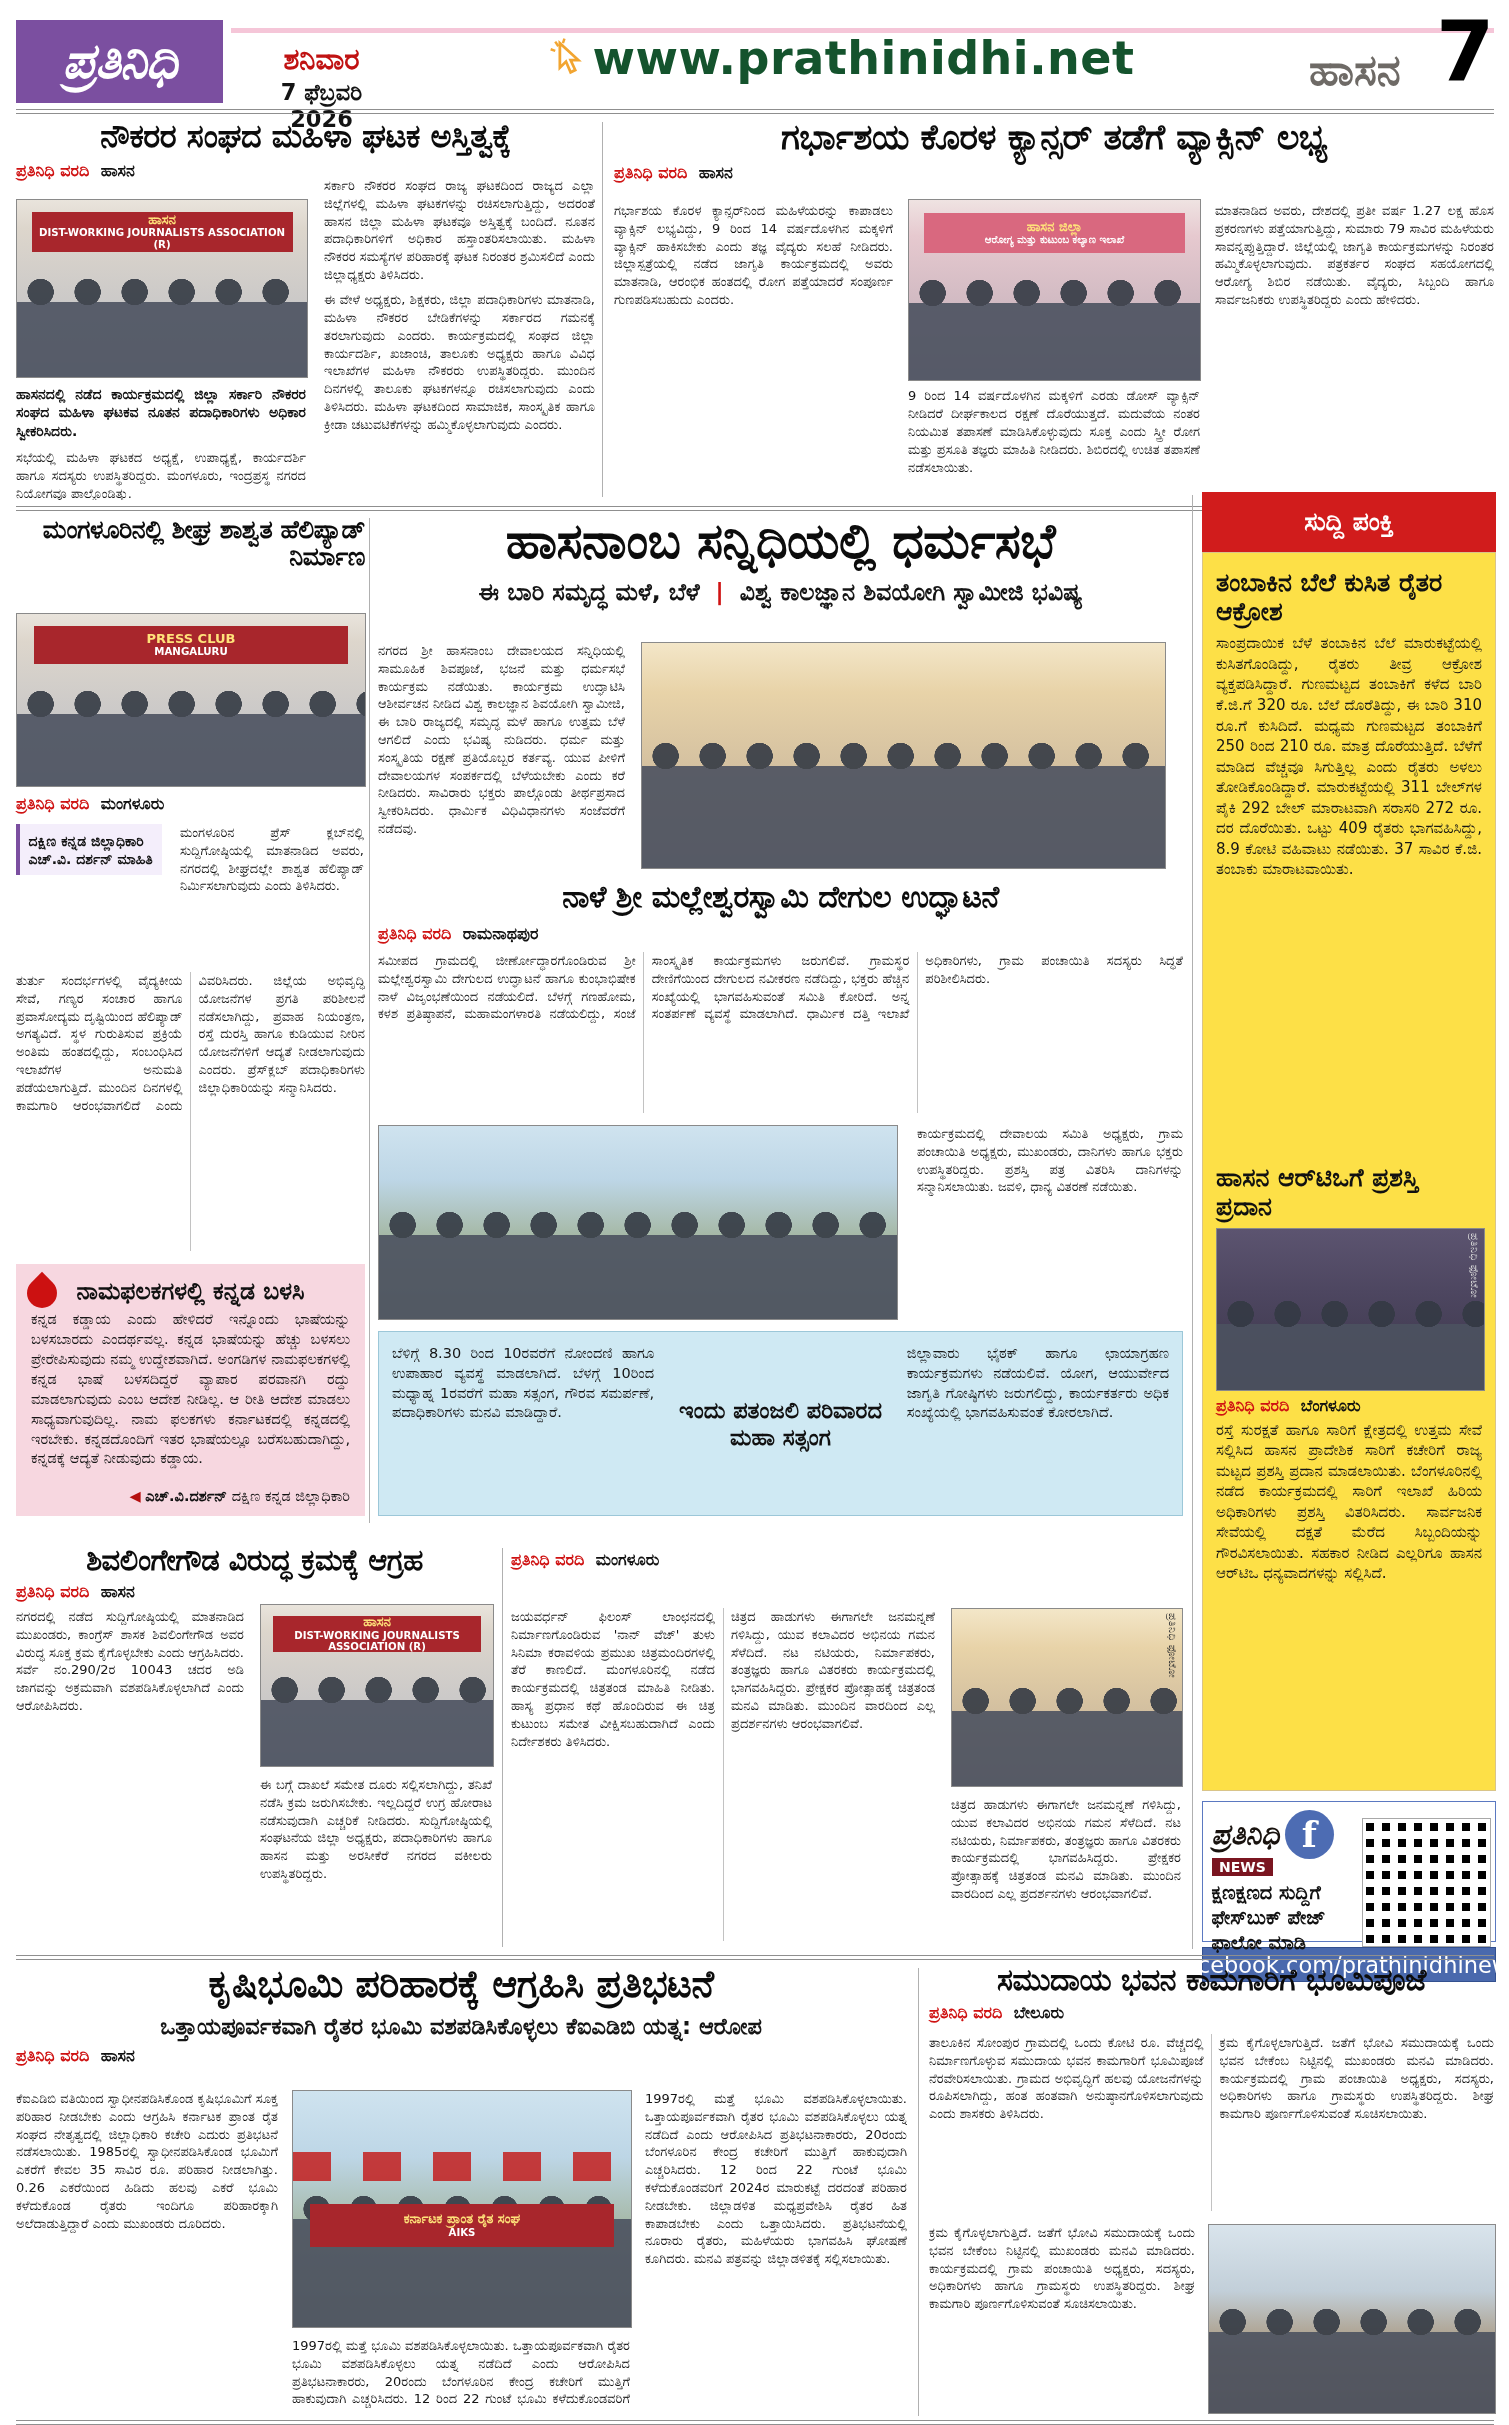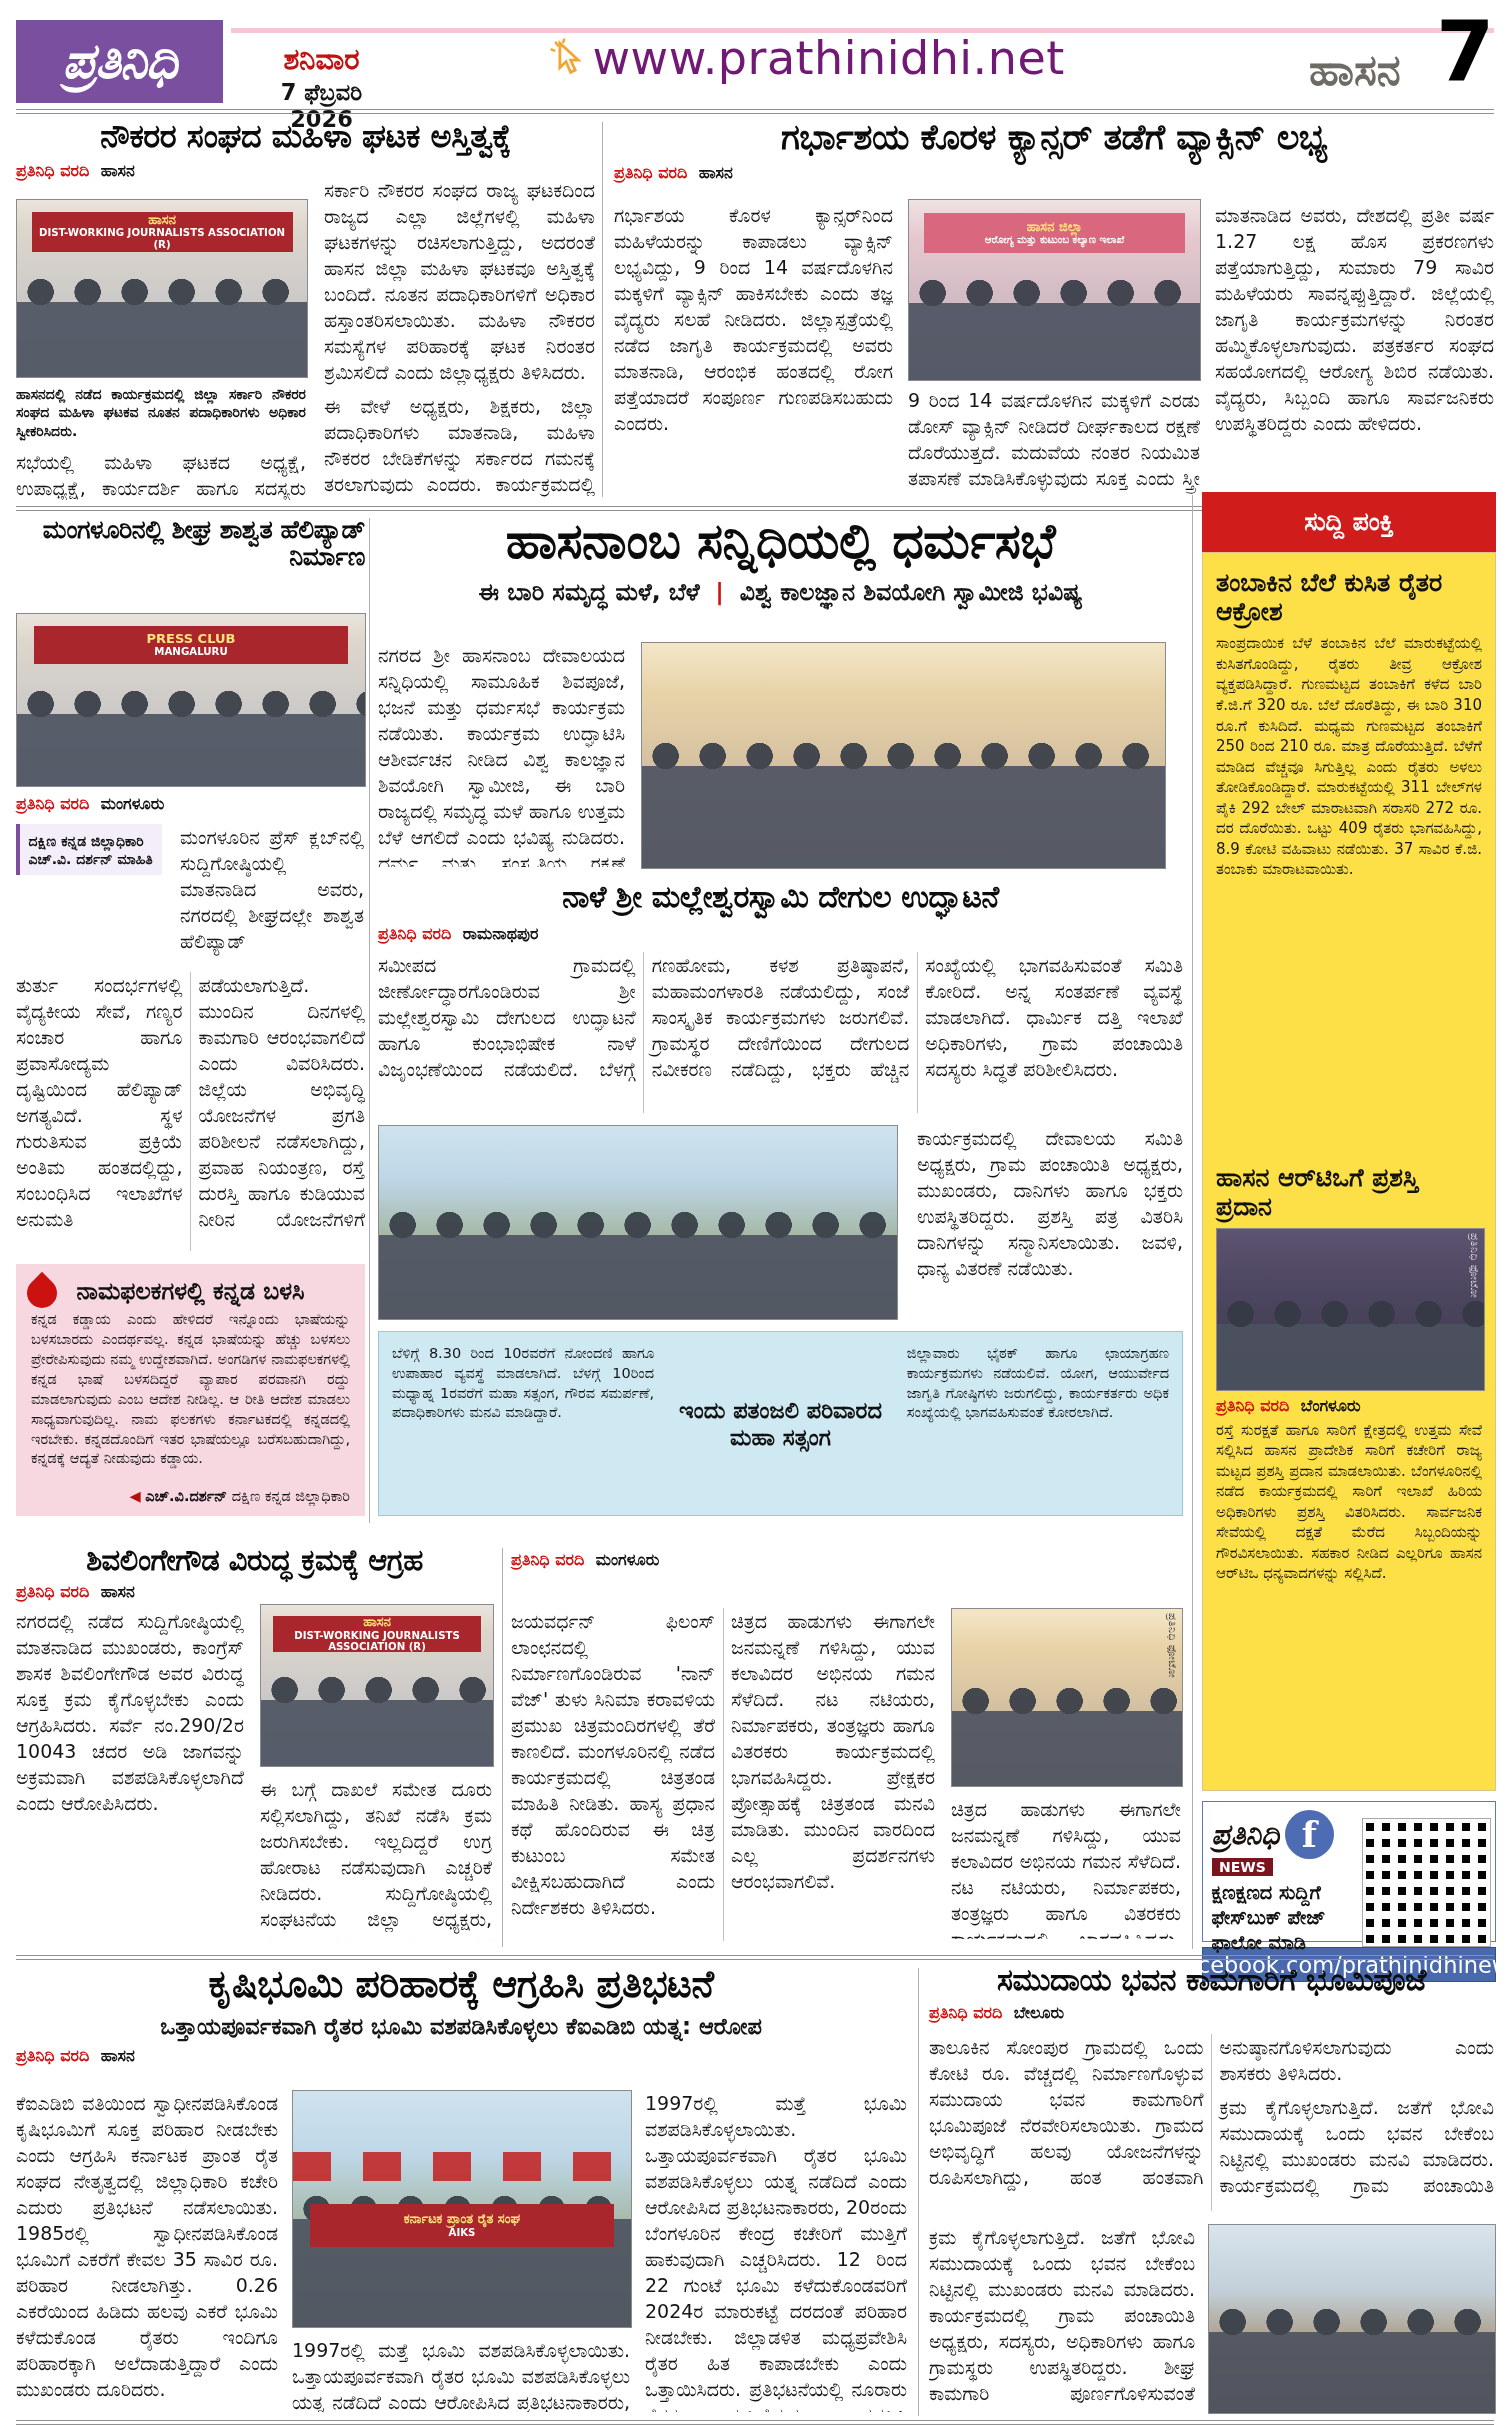--- a/index.html
+++ b/index.html
@@ -4,21 +4,21 @@
 <style>
   html,body{margin:0;padding:0;background:#e8e8e8;}
   #page{position:relative;width:1510px;height:2426px;background:#ffffff;
         font-family:"DejaVu Sans","Liberation Sans",sans-serif;color:#111;overflow:hidden;}
   .sec{position:absolute;}
   .hl{font-weight:900;text-align:center;color:#0c0c0c;line-height:1.08;letter-spacing:-0.5px;}
   .sub{font-weight:800;text-align:center;color:#151515;}
   .by{font-size:16px;}
   .by .rl{color:#cf1212;font-weight:800;}
   .by .pl{color:#111;font-weight:700;margin-left:6.4px;}
-  .bd{font-size:19px;line-height:1.37;text-align:justify;color:#151515;}
+  .bd{font-size:13px;line-height:1.37;text-align:justify;color:#151515;}
   .bd p{margin:0 0 7.5px 0;}
   .cols2{column-count:2;column-gap:16px;column-rule:0.5px solid #c2c2c2;}
   .cols3{column-count:3;column-gap:16px;column-rule:0.5px solid #c2c2c2;}
   .capb{font-weight:800;font-size:14px;line-height:1.32;text-align:justify;}
   .photo{position:relative;border:0.5px solid #8a8a8a;overflow:hidden;
          background:linear-gradient(180deg,#d8dde4 0%,#c3cad4 30%,#97a0ac 60%,#6d7480 100%);}
   .photo::after{content:"";position:absolute;left:0;right:0;bottom:0;height:56%;opacity:.9;
          background-image:radial-gradient(circle 13.4px at 23.6px 14px,#343a44 97%,transparent),
                           linear-gradient(180deg,transparent 0 23.6px,#4c5260 23.6px);
          background-size:47px 100%;background-repeat:repeat-x;}
@@ -71,21 +71,21 @@
   .hline{position:absolute;left:16px;right:16px;height:2.7px;border-top:0.5px solid #8f8f8f;
          border-bottom:0.5px solid #8f8f8f;}
   .vline{position:absolute;width:0.5px;background:#b0b0b0;}
   .mh-logo{position:absolute;left:16px;top:20.4px;width:207px;height:83px;background:#7b4fa0;
            display:flex;align-items:center;justify-content:center;}
   .mh-logo span{color:#fff;font-weight:900;font-style:italic;font-size:49px;letter-spacing:-1.1px;}
   .pinkline{position:absolute;left:231px;top:28px;right:16px;height:5.4px;background:#f5c6d8;}
   .mh-day{color:#c01212;font-weight:900;font-size:29px;text-align:center;}
   .mh-date{color:#141414;font-weight:800;font-size:22.5px;text-align:center;margin-top:2.1px;}
   .mh-web{position:absolute;left:547px;top:31px;display:flex;align-items:center;gap:7.5px;}
-  .mh-web .url{color:#701a75;font-weight:400;font-size:46px;letter-spacing:0.5px;}
+  .mh-web .url{color:#14532d;font-weight:700;font-size:46px;letter-spacing:0.5px;}
   .mh-ed{position:absolute;left:1309px;top:45px;color:#6e6a66;font-weight:900;font-size:43px;}
   .mh-pg{position:absolute;left:1436px;top:3.2px;color:#000;font-weight:900;font-size:84px;}
 </style>
 </head>
 <body>
 
 <div id="page">
 
   <div class="sec" style="left:0;top:0;width:1510px;height:113px;">
     <div class="pinkline"></div>

